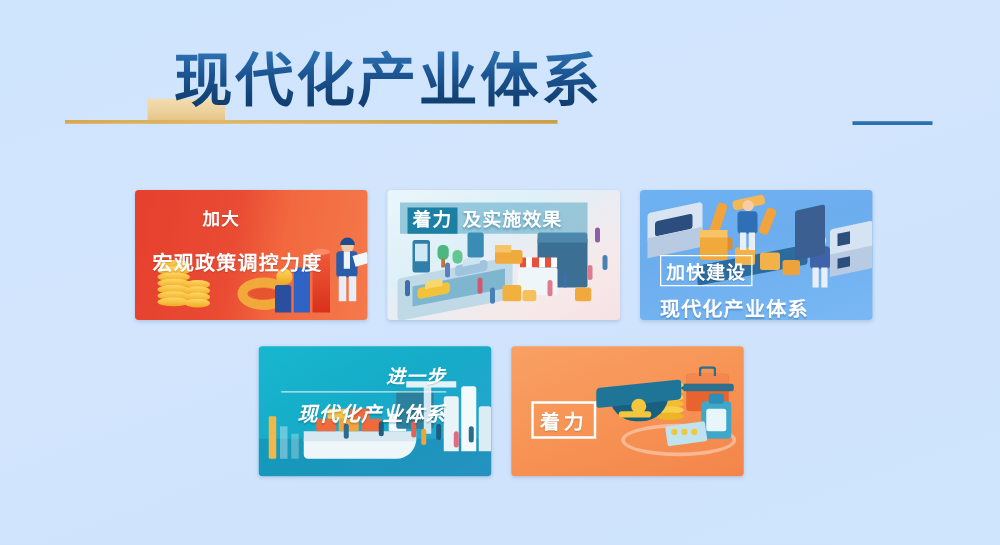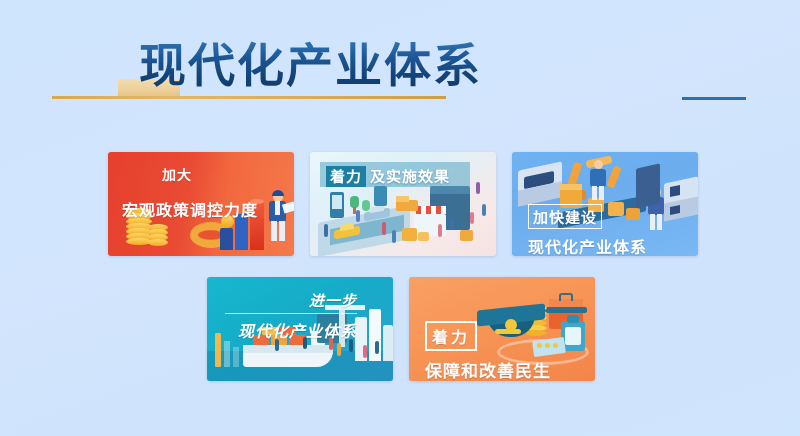--- a/index.html
+++ b/index.html
@@ -351,18 +351,17 @@
       <div class="sh" style="left:156px;top:50px;width:16px;height:18px;background:#e7f6fa;border-radius:2px;"></div>
       <div class="sh" style="left:158px;top:38px;width:12px;height:8px;border-radius:2px;background:#2a90b5;"></div>
 
       <div class="sh" style="left:124px;top:62px;width:32px;height:16px;background:#bfe3ef;border-radius:2px;transform:rotate(-8deg);"></div>
       <div class="sh" style="left:128px;top:66px;width:5px;height:5px;border-radius:50%;background:#f4c63c;"></div>
       <div class="sh" style="left:136px;top:66px;width:5px;height:5px;border-radius:50%;background:#f4c63c;"></div>
       <div class="sh" style="left:144px;top:66px;width:5px;height:5px;border-radius:50%;background:#f4c63c;"></div>
     </div>
     <div class="card-label">
       <div class="lab-line l1">着力</div>
-      <div class="lab-line l2">保障和改善民生</div>
     </div>
   </div>
 
 
 </div>
 
 </body></html>

